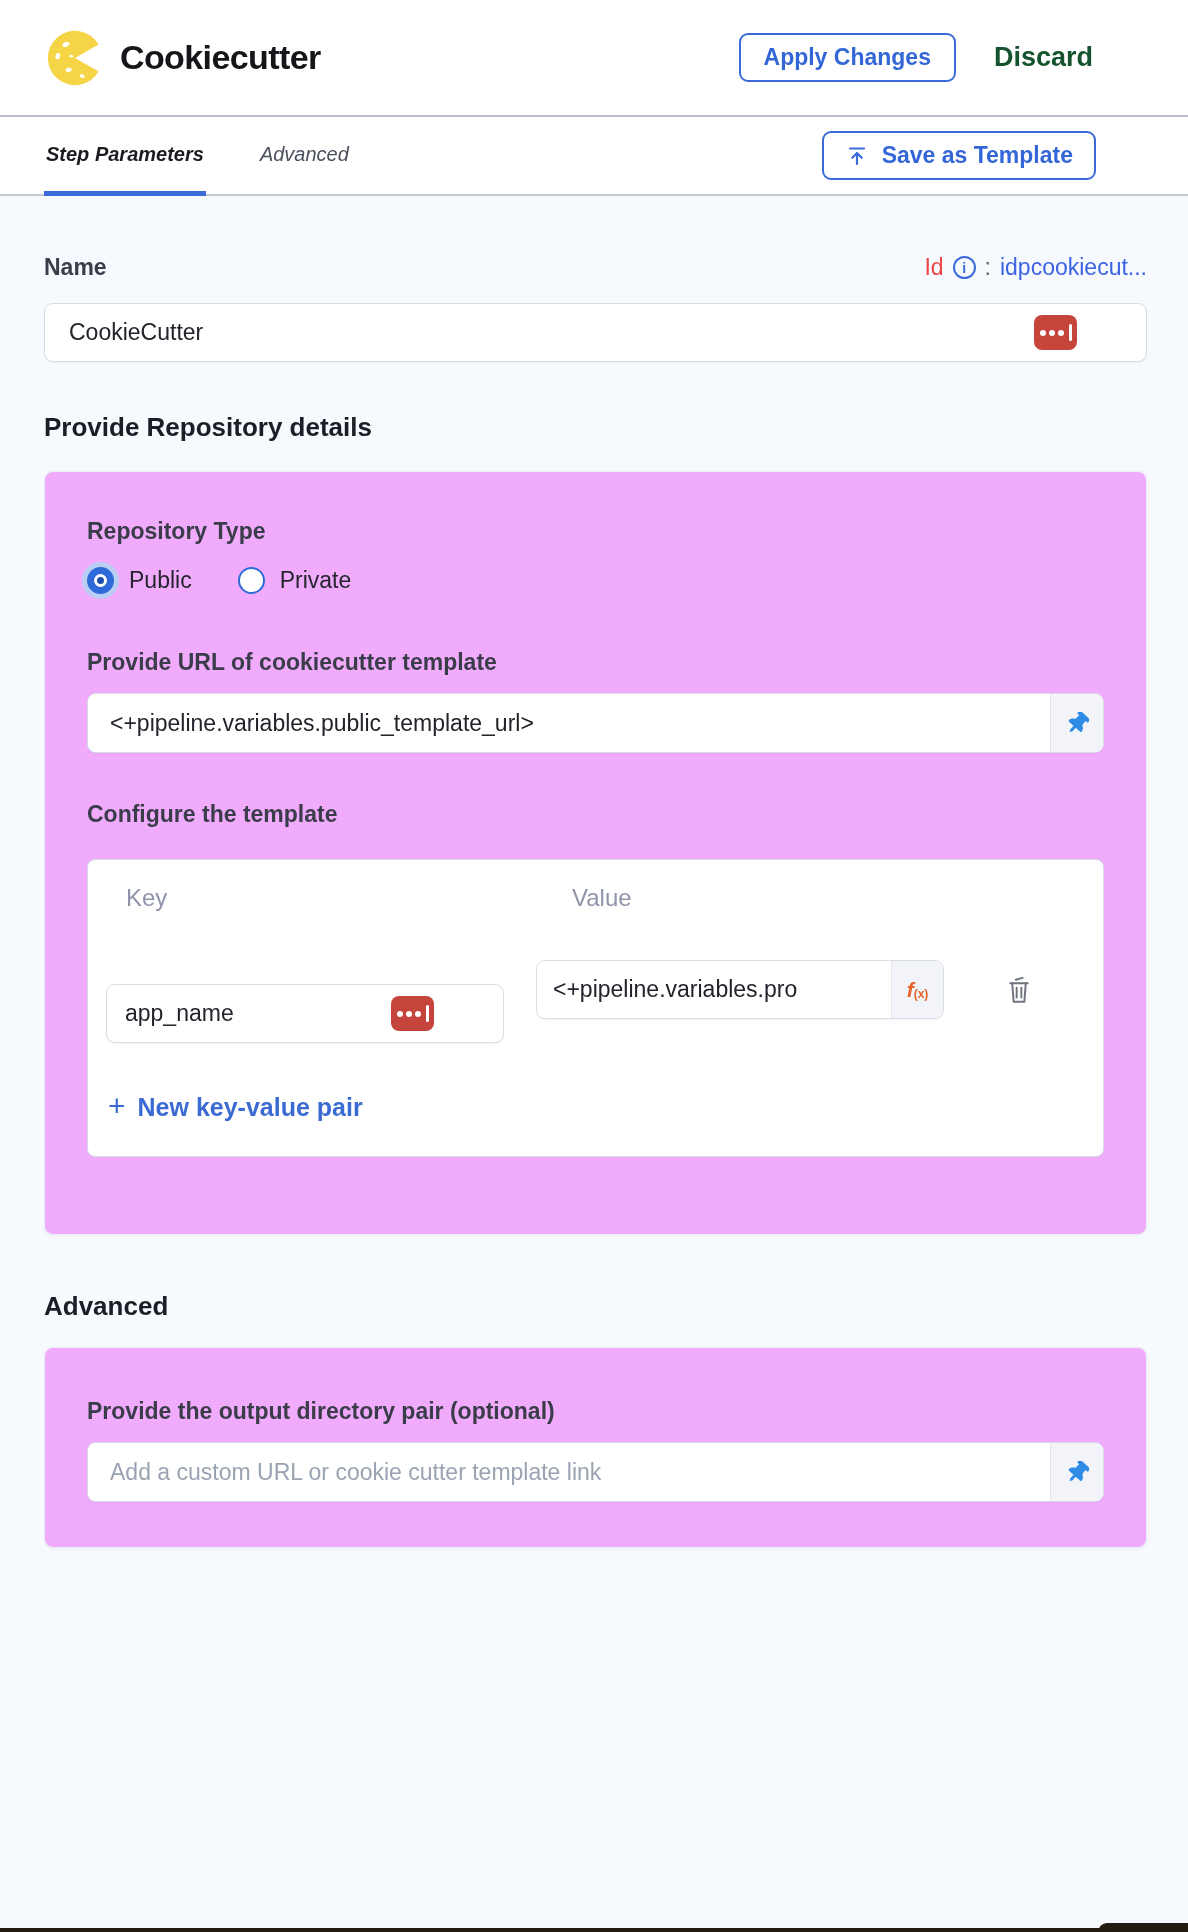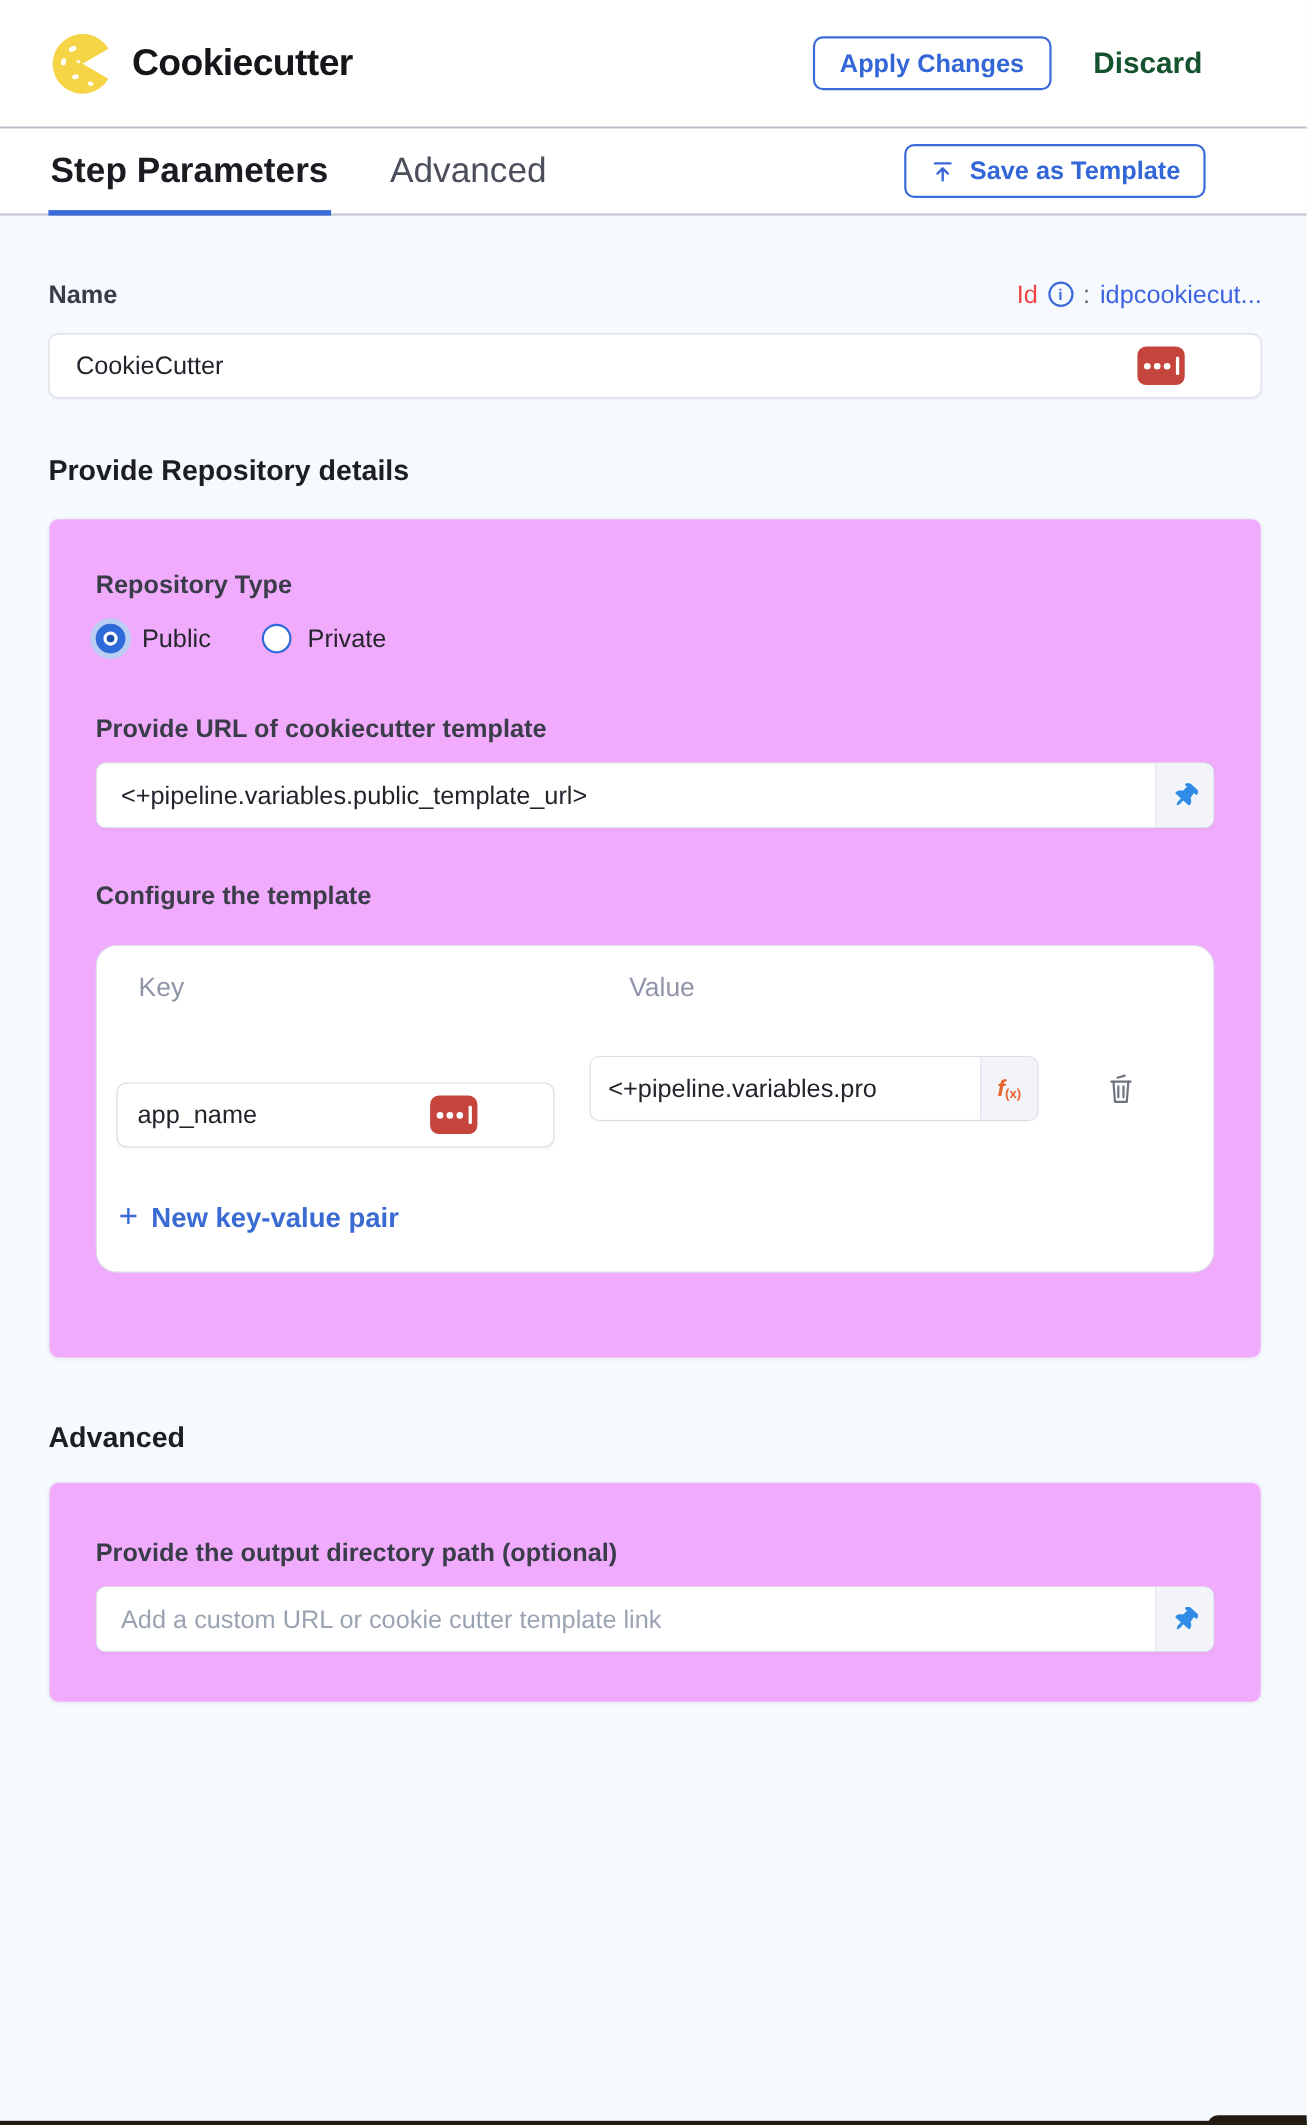--- a/index.html
+++ b/index.html
@@ -35,24 +35,25 @@
 
   
   .tabbar {
     height:79px; background:#fff;
     display:flex; align-items:stretch;
     padding:0 92px 0 44px;
     border-bottom:2px solid #c4c8d1;
   }
   .tab {
     display:flex; align-items:center;
-    font-size:32px; margin-right:52px;
+    font-size:20px; margin-right:52px;
     border-bottom:5px solid transparent;
     margin-bottom:-2px; padding:0 2px;
     cursor:pointer;
+    font-style:italic;
   }
   .tab.active { color:#1b1b22; font-weight:700; border-bottom-color:#3b6bd8; }
   .tab.inactive { color:#4b4f5c; font-weight:500; }
   .save-template {
     margin-left:auto; align-self:center;
     display:flex; align-items:center; gap:13px;
     border:2px solid #3b6bd8; border-radius:9px;
     color:#3366d6; background:#fff;
     font-size:23px; font-weight:600; padding:9px 21px;
   }
@@ -129,21 +130,21 @@
     font-size:23px; color:#22232b; padding:0 22px; background:#fff;
   }
   .input-group input::placeholder { color:#9aa3b2; }
   .pin-seg {
     width:53px; background:#f3f4f9; border:none; border-left:1px solid #e3e5ec;
     display:flex; align-items:center; justify-content:center; padding:0;
   }
 
   .kv-card {
     margin-top:31px; background:#fff;
-    border:1.5px solid #dadbe8; border-radius:19px;
+    border:1.5px solid #dadbe8; border-radius:8px;
     padding:24px 18px 34px;
   }
   .kv-headers { display:flex; font-size:24px; color:#9094a9; }
   .kv-headers .key-h { width:398px; padding-left:20px; }
   .kv-headers .val-h { padding-left:68px; }
   .kv-row { display:flex; align-items:center; margin-top:24px; }
   .key-input-wrap { position:relative; width:398px;margin-top:48px; }
   .key-input-wrap .text-input { height:59px; padding:0 18px; }
   .val-group { width:408px; margin-left:32px; height:59px; margin-top:0; }
   .val-group input { padding:0 16px; }
@@ -294,21 +295,21 @@
       <button class="add-btn">
         <span class="plus">+</span>
         <span>New key-value pair</span>
       </button>
     </div>
   </div>
 
   <h2 class="section-heading adv">Advanced</h2>
 
   <div class="card adv">
-    <div class="field-label">Provide the output directory path (optional)</div>
+    <div class="field-label">Provide the output directory pair (optional)</div>
     <div class="input-group">
       <input type="text" placeholder="Add a custom URL or cookie cutter template link" style="">
       <button class="pin-seg">
         <svg width="23" height="23" viewBox="0 0 384 512">
           <path transform="rotate(42 192 256)" fill="#2e8ce6" d="M298.028 214.267 285.793 96H328c13.255 0 24-10.745 24-24V24c0-13.255-10.745-24-24-24H56C42.745 0 32 10.745 32 24v48c0 13.255 10.745 24 24 24h42.207L85.972 214.267C37.465 236.82 0 277.261 0 328c0 13.255 10.745 24 24 24h136v104.007c0 1.242.289 2.467.845 3.578l24 48c2.941 5.882 11.364 5.893 14.311 0l24-48a8.008 8.008 0 0 0 .844-3.578V352h136c13.255 0 24-10.745 24-24-.001-51.183-37.983-91.42-85.972-113.733z"></path>
         </svg>
       </button>
     </div>
   </div>
 

